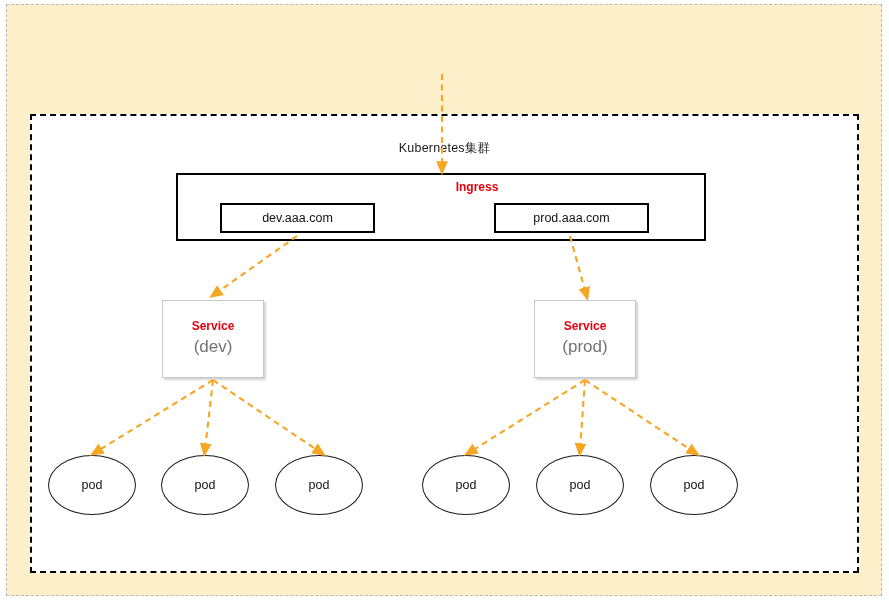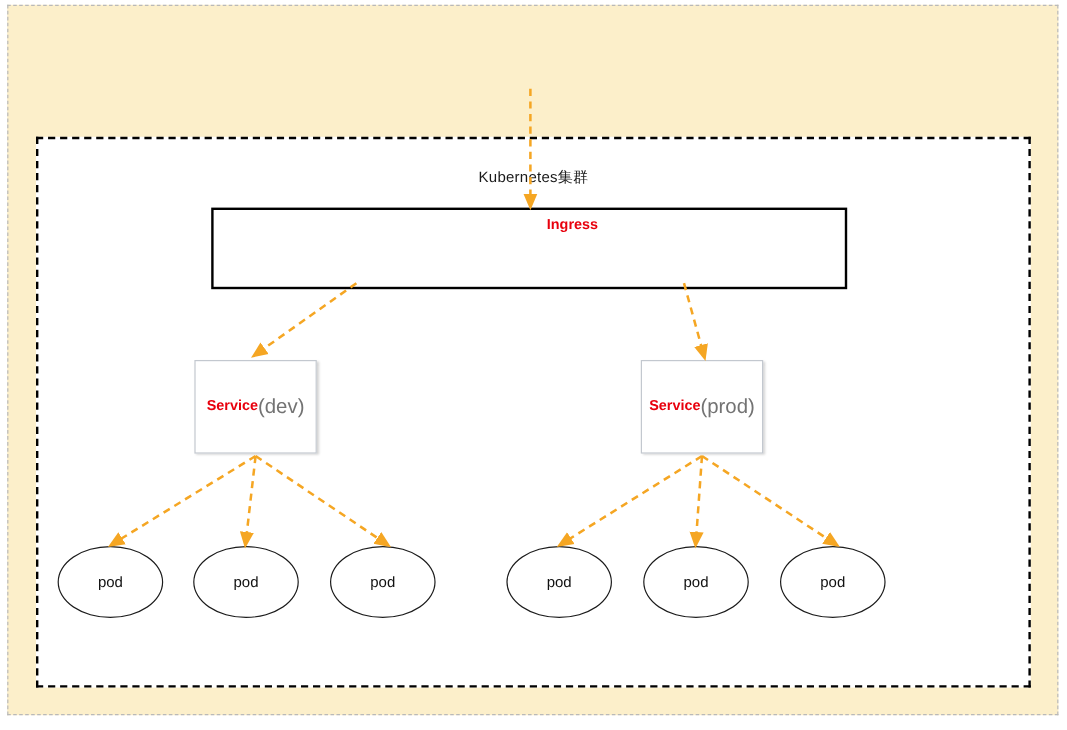--- a/index.html
+++ b/index.html
@@ -108,21 +108,21 @@
   .service-box {
     position: absolute;
     top: 300px;
     width: 102px;
     height: 78px;
     background: #ffffff;
     border: 1px solid #c3c8cf;
     box-shadow: 1.5px 1.5px 2px rgba(0,0,0,.18);
     box-sizing: border-box;
     display: flex;
-    flex-direction: row;
+    flex-direction: column;
     align-items: center;
     justify-content: center;
     line-height: 1.45;
   }
   #service-dev  { left: 162px; }
   #service-prod { left: 534px; }
   .service-title {
     font-size: 12px;
     font-weight: bold;
     color: #e8000d;
@@ -164,20 +164,26 @@
 
   <div id="outer-frame"></div>
 
   <div id="cluster-box"></div>
   <div id="cluster-label">Kubernetes集群</div>
 
 
   <div id="ingress-box"></div>
   <div id="ingress-title">Ingress</div>
 
+  <div class="host-box" id="host-dev">
+    <span>dev.aaa.com</span>
+  </div>
+  <div class="host-box" id="host-prod">
+    <span>prod.aaa.com</span>
+  </div>
 
   <div class="service-box" id="service-dev">
     <span class="service-title">Service</span>
     <span class="service-sub">(dev)</span>
   </div>
   <div class="service-box" id="service-prod">
     <span class="service-title">Service</span>
     <span class="service-sub">(prod)</span>
   </div>
 

